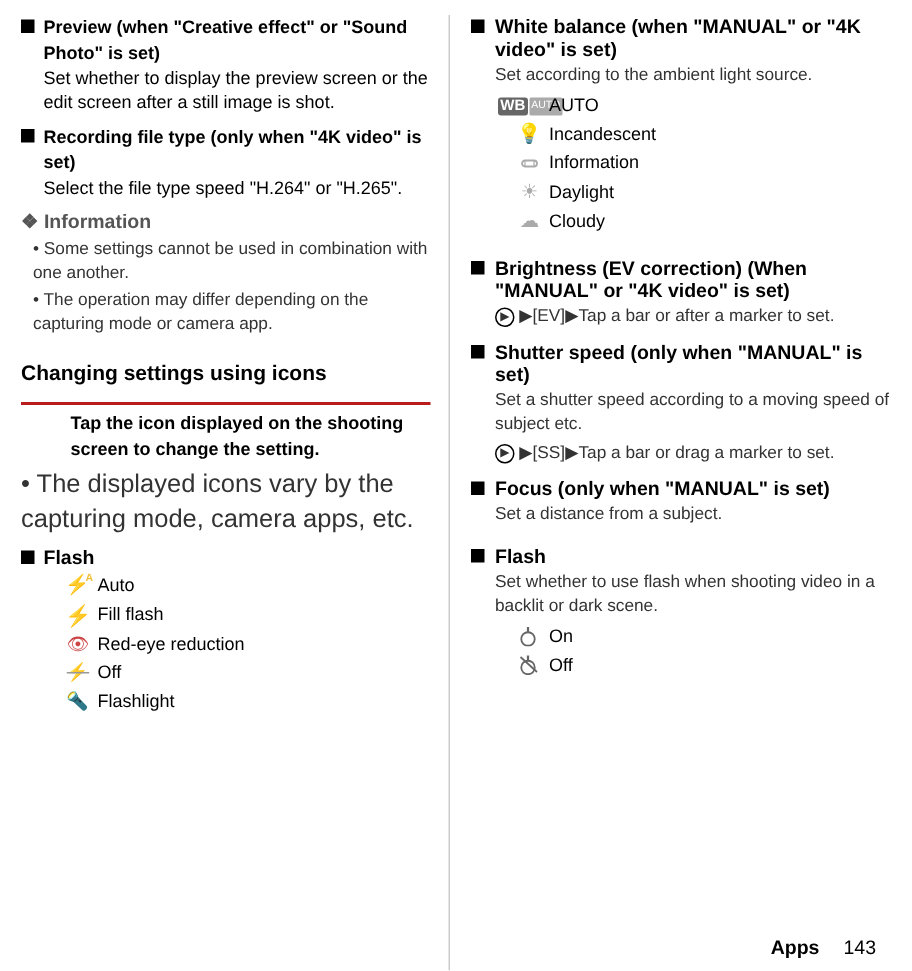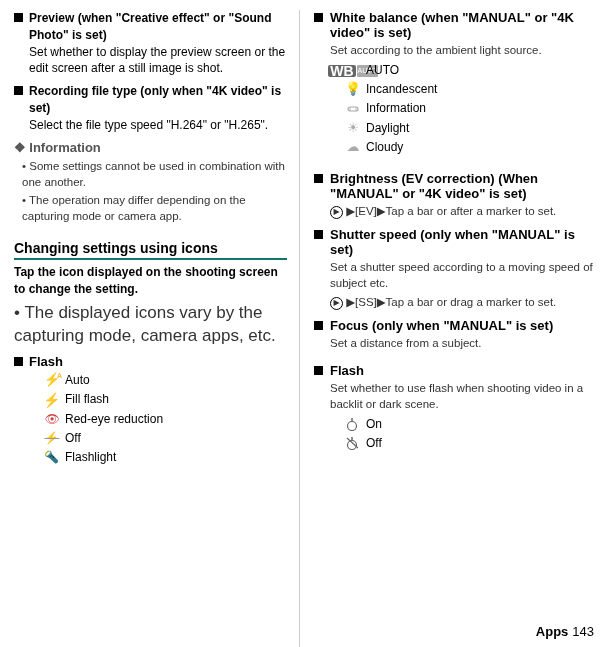--- a/index.html
+++ b/index.html
@@ -70,29 +70,30 @@
       margin-bottom: 2px;
     }
     .info-bullet::before {
       content: "• ";
     }
     .section-heading {
       font-size: 14px;
       font-weight: bold;
       color: #000;
       margin: 16px 0 4px 0;
-      border-bottom: 2px solid #0f766e;
-      padding-bottom: 2px;
+      border-bottom: 2px solid #b91c1c;
+      padding-bottom: 12px;
     }
     .tap-instruction {
       font-size: 12px;
       font-weight: bold;
       color: #000;
       line-height: 1.4;
       margin-bottom: 3px;
+      margin-left: 33px;
     }
     .note-text {
       font-size: 17px;
       color: #333;
       line-height: 1.4;
       margin-bottom: 6px;
     }
     .note-text::before {
       content: "• ";
     }
@@ -145,23 +146,23 @@
       margin-bottom: 3px;
     }
     .item-instruction {
       font-size: 11.5px;
       color: #333;
       line-height: 1.4;
     }
     .footer {
       position: absolute;
       bottom: 8px;
-      right: 14px;
-      display: flex;
-      gap: 4px;
+      right: 24px;
+      display: flex;
+      gap: 16px;
     }
     .wb-auto-row {
       display: flex;
       align-items: center;
       font-size: 12px;
       line-height: 1.6;
     }
   </style>
 </head>
 <body>
@@ -249,21 +250,21 @@
 
     <div class="section-main-item">
       <div class="square-bullet"></div>
       <div class="item-content">
         <div class="item-title">White balance (when "MANUAL" or "4K video" is set)</div>
         <div class="item-desc">Set according to the ambient light source.</div>
         <div class="sub-list">
 
           <div class="sub-item wb-auto-row">
             <span class="sub-icon">
-              <span style="font-size:14px;font-weight:bold;background:#666;color:#fff;border-radius:2px;padding:0 2px;display:inline-block;line-height:12px;">WB</span>
+              <span style="font-size:10px;font-weight:bold;background:#666;color:#fff;border-radius:2px;padding:0 2px;display:inline-block;line-height:12px;">WB</span>
               <span style="font-size:7px;background:#aaa;color:#fff;border-radius:1px;padding:0 1px;margin-left:1px;display:inline-block;line-height:12px;">AUTO</span>
             </span>
             <span>AUTO</span>
           </div>
 
           <div class="sub-item">
             <span class="sub-icon">
               <span style="font-size:13px;color:#aaa;">💡</span>
             </span>
             <span>Incandescent</span>

